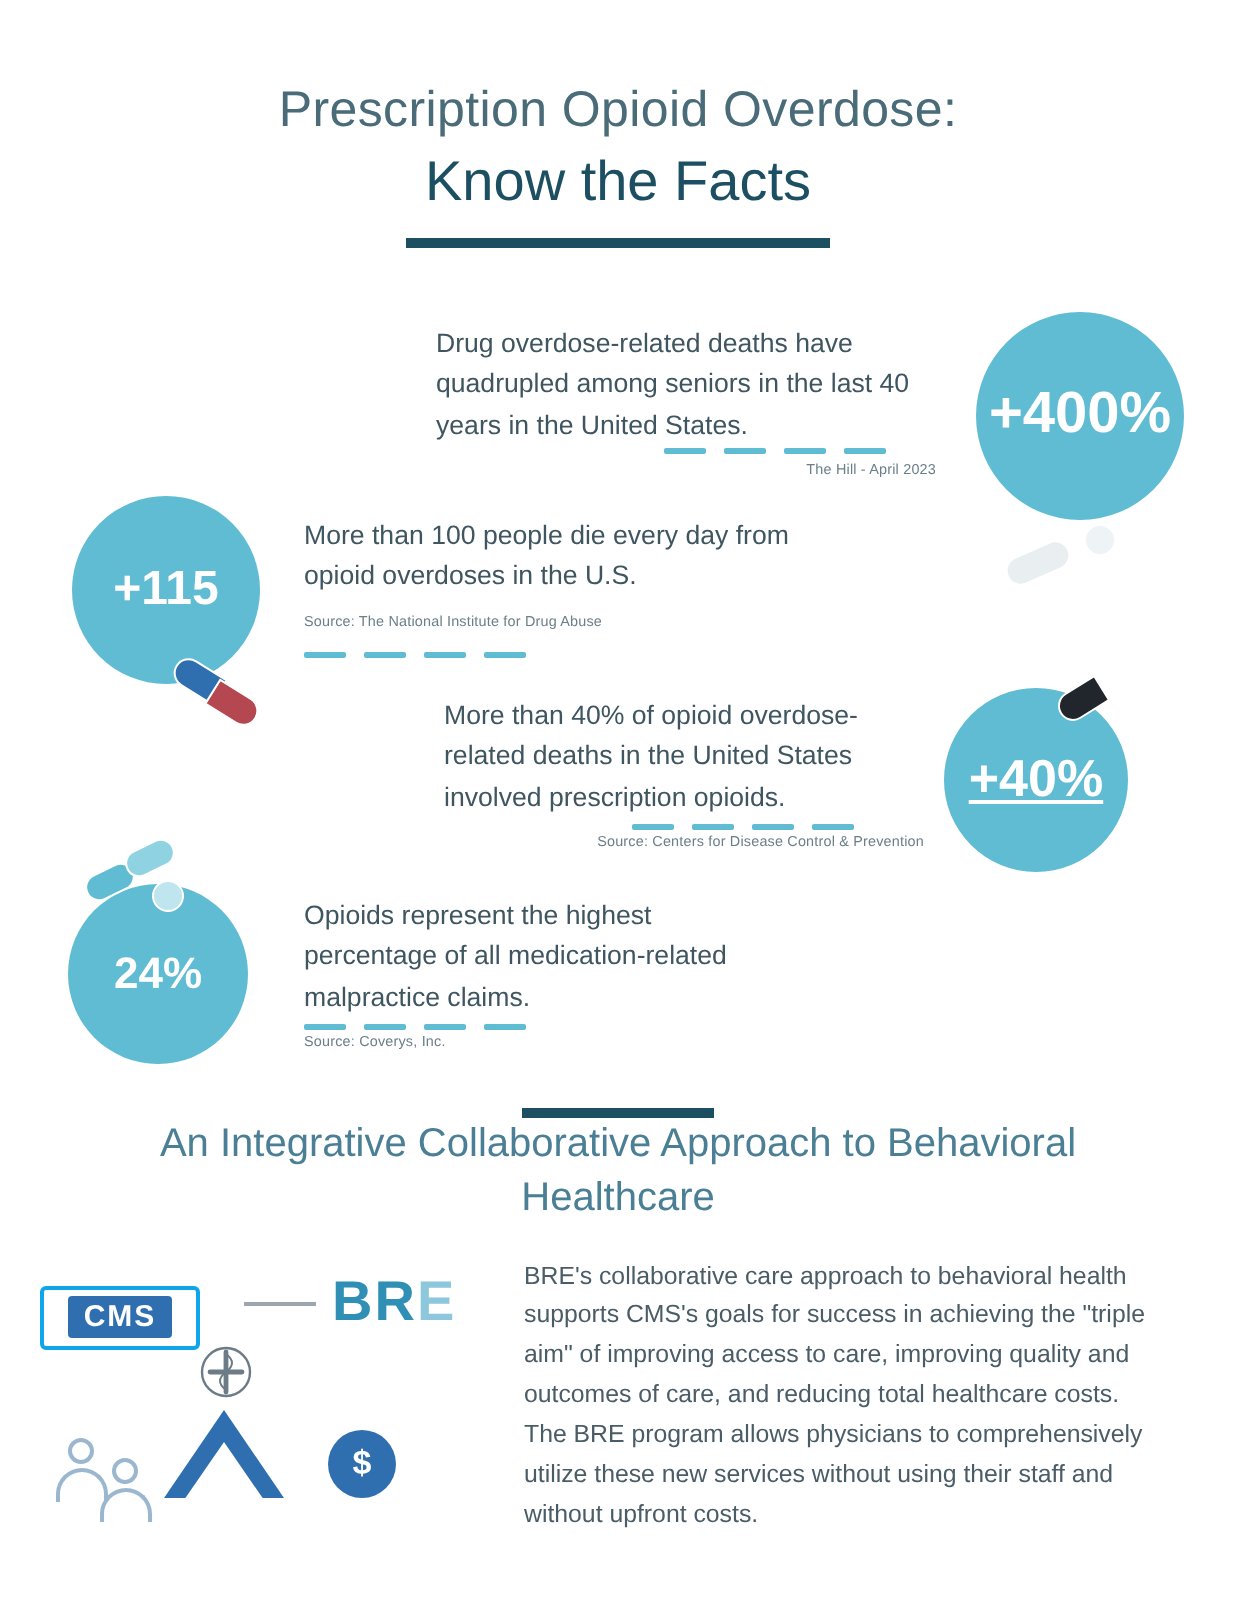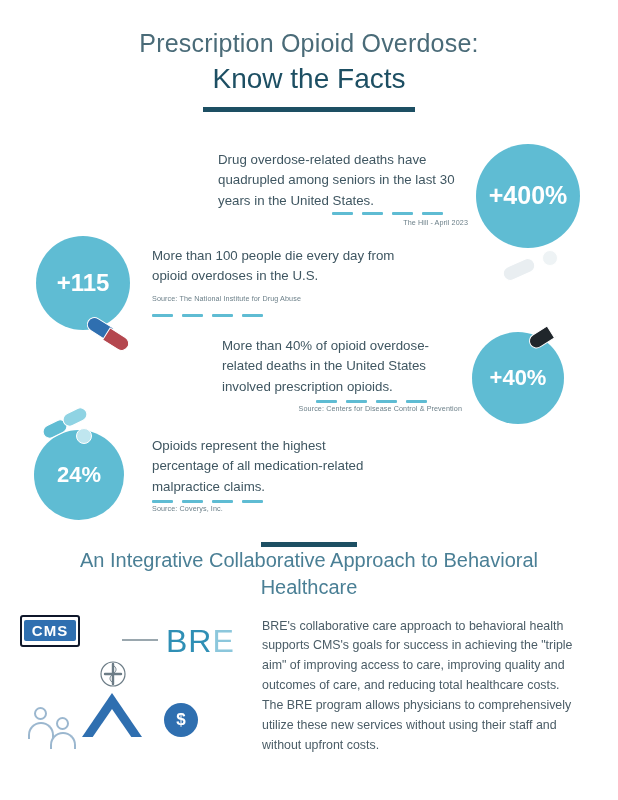--- a/index.html
+++ b/index.html
@@ -7,21 +7,21 @@
     margin: 0; padding: 0;
     width: 618px; height: 800px;
     background: #ffffff;
     font-family: "Liberation Sans", sans-serif;
     color: #3a4a52;
     overflow: hidden;
   }
   .page { position: relative; width: 618px; height: 800px; }
 
   
-  .title-block { padding-top: 28px; text-align: center; }
+  .title-block { padding-top: 40px; text-align: center; }
   .title-line1 {
     font-size: 25px;
     color: #4a6b78;
     font-weight: 400;
     letter-spacing: 0.2px;
     line-height: 1.25;
   }
   .title-line2 {
     font-size: 28px;
     color: #1d4f63;
@@ -40,23 +40,23 @@
   .circle {
     position: absolute;
     border-radius: 50%;
     background: #5fbcd3;
     display: flex;
     align-items: center;
     justify-content: center;
     color: #ffffff;
     font-weight: 700;
   }
-  .c400 { width: 104px; height: 104px; left: 476px; top: 8px; font-size: 25px; }
+  .c400 { width: 104px; height: 104px; left: 488px; top: 8px; font-size: 29px; }
   .c115 { width: 94px;  height: 94px;  left: 36px;  top: 100px; font-size: 24px; }
-  .c40  { width: 92px;  height: 92px;  left: 472px; top: 196px; font-size: 22px; }
+  .c40  { width: 92px;  height: 92px;  left: 472px; top: 196px; font-size: 26px; text-decoration: underline; }
   .c24  { width: 90px;  height: 90px;  left: 34px;  top: 294px; font-size: 22px; }
 
   .fact-text { position: absolute; font-size: 13.3px; line-height: 1.55; color: #3f5661; }
   .t400 { left: 218px; top: 14px;  width: 250px; text-align: left; }
   .t115 { left: 152px; top: 110px; width: 250px; }
   .t40  { left: 222px; top: 200px; width: 240px; }
   .t24  { left: 152px; top: 300px; width: 230px; }
 
   .source { font-size: 7.2px; color: #6b7f88; margin-top: 6px; letter-spacing: 0.1px; }
   .source.right { text-align: right; }
@@ -92,39 +92,39 @@
     line-height: 1.35;
     padding: 0 34px;
     font-weight: 400;
   }
 
   
   .bottom { position: relative; margin-top: 14px; height: 150px; }
   .logos { position: absolute; left: 14px; top: 0; width: 240px; height: 140px; }
 
   .cms-logo {
-    position: absolute; left: 6px; top: 0;
-    width: 60px; height: 32px;
-    border: 2px solid #0f172a;
+    position: absolute; left: 6px; top: 16px;
+    width: 80px; height: 32px;
+    border: 2px solid #0ea5e9;
     border-radius: 3px;
     background: #ffffff;
     display: flex; align-items: center; justify-content: center;
   }
   .cms-inner {
     background: #2f6fb0;
     color: #ffffff;
     font-weight: 700;
     font-size: 15px;
     letter-spacing: 1px;
     padding: 2px 8px;
     border-radius: 2px;
   }
   .bre-logo {
     position: absolute; left: 152px; top: 8px;
-    font-size: 32px; font-weight: 400; color: #2f8fb5;
+    font-size: 28px; font-weight: 700; color: #2f8fb5;
     letter-spacing: 1px;
   }
   .bre-logo .last { color: #8cc7dc; }
 
   .bottom-text {
     position: absolute; left: 262px; top: 2px; width: 322px;
     font-size: 12.4px; line-height: 1.6; color: #4a5c66;
   }
 
   .kicker-line { position: absolute; left: 108px; top: 24px; width: 36px; height: 2px; background: #9aa7ae; }
@@ -177,21 +177,21 @@
 
     <div class="circle c400">
       <span>+400%</span>
     </div>
     <div class="pillgrp" style="left:502px; top:112px; width:70px; height:44px;">
       <div class="pill" style="left:0; top:14px; width:34px; height:15px; background:#e9eef1; transform:rotate(-24deg);"></div>
       <div class="pill" style="left:40px; top:2px; width:16px; height:16px; background:#eef3f5; border-radius:50%;"></div>
       <div class="pill" style="left:30px; top:22px; width:15px; height:15px; background:#ffffff; border-radius:50%;"></div>
     </div>
     <div class="fact-text t400">
-      <div>Drug overdose-related deaths have quadrupled among seniors in the last 30 years  in the United States.</div>
+      <div>Drug overdose-related deaths have quadrupled among seniors in the last 40 years  in the United States.</div>
       <div class="source right">The Hill - April 2023</div>
     </div>
     <div class="dashes d400">
       <span></span>
         <span></span>
         <span></span>
         <span></span>
     </div>
 
     <div class="circle c115">

